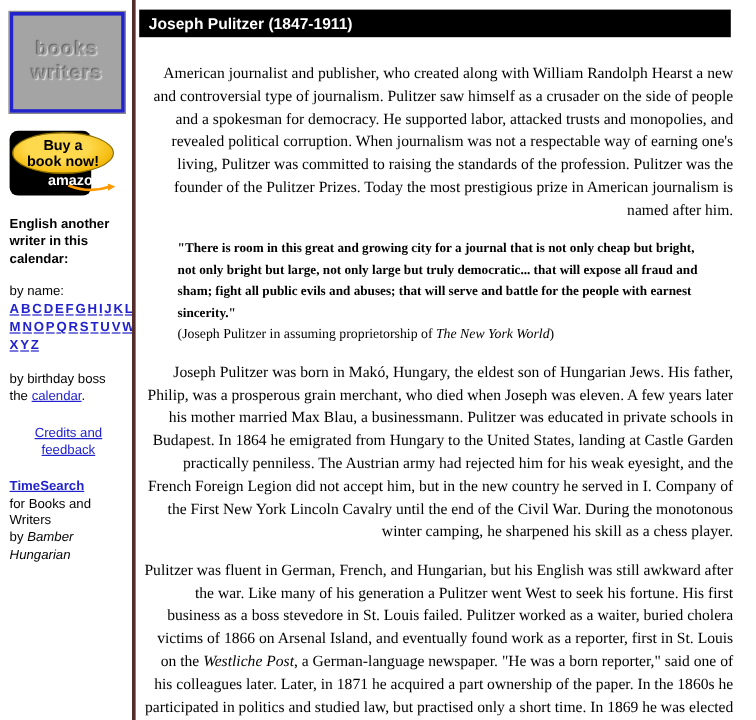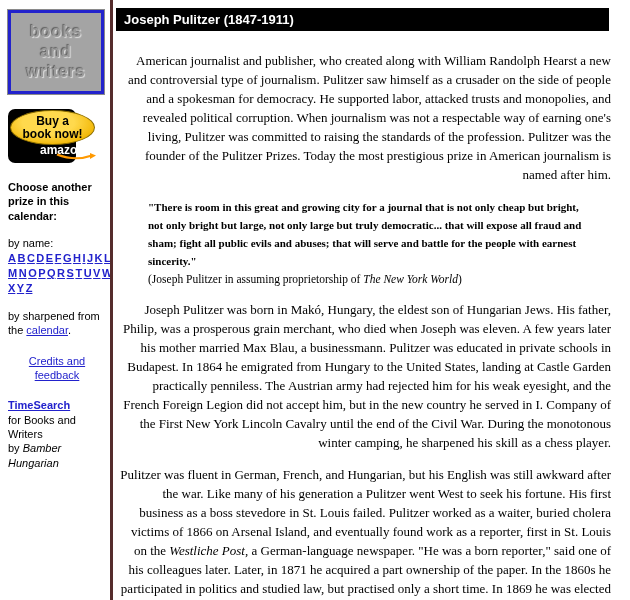--- a/index.html
+++ b/index.html
@@ -93,49 +93,48 @@
 </style>
 </head>
 <body>
 
 <div class="page">
 
   <aside class="sidebar">
 
     <a class="logo">
       <span class="logo-line">books</span>
-      <span class="logo-line">and</span>
       <span class="logo-line">writers</span>
     </a>
 
     <a class="amazon-ad">
       <span class="ad-oval">
         <span class="ad-oval-line">Buy a</span>
         <span class="ad-oval-line">book now!</span>
       </span>
       <span class="ad-brand">
         <span class="brand-main">amazon</span><span>com.</span>
         <svg class="smile" width="44" height="8" viewBox="0 0 44 8">
           <path d="M1,1.5 Q19,8.5 36,2.5" stroke="#ff9900" stroke-width="2.2" fill="none"></path>
           <path d="M34,0 L40,2.5 L34,6 Z" fill="#ff9900"></path>
         </svg>
       </span>
     </a>
 
-    <p class="choose-heading">Choose another prize in this calendar:</p>
+    <p class="choose-heading">English another writer in this calendar:</p>
 
     <p class="by-name">by name:</p>
 
     <div class="alphabet">
         <div class="alpha-row"><a class="alpha-link">A</a><a class="alpha-link">B</a><a class="alpha-link">C</a><a class="alpha-link">D</a><a class="alpha-link">E</a><a class="alpha-link">F</a><a class="alpha-link">G</a><a class="alpha-link">H</a><a class="alpha-link">I</a><a class="alpha-link">J</a><a class="alpha-link">K</a><a class="alpha-link">L</a></div>
         <div class="alpha-row"><a class="alpha-link">M</a><a class="alpha-link">N</a><a class="alpha-link">O</a><a class="alpha-link">P</a><a class="alpha-link">Q</a><a class="alpha-link">R</a><a class="alpha-link">S</a><a class="alpha-link">T</a><a class="alpha-link">U</a><a class="alpha-link">V</a><a class="alpha-link">W</a></div>
         <div class="alpha-row"><a class="alpha-link">X</a><a class="alpha-link">Y</a><a class="alpha-link">Z</a></div>
       </div>
 
-    <p class="birthday"><span>by sharpened from the </span><a class="side-link">calendar</a><span>.</span></p>
+    <p class="birthday"><span>by birthday boss the </span><a class="side-link">calendar</a><span>.</span></p>
 
     <p class="credits"><a class="side-link">Credits and feedback</a></p>
 
     <p class="timesearch">
       <a class="side-link ts-link">TimeSearch</a><br>
       <span>for Books and Writers</span><br>
       <span>by </span><i>Bamber Hungarian</i>
     </p>
 
   </aside>

